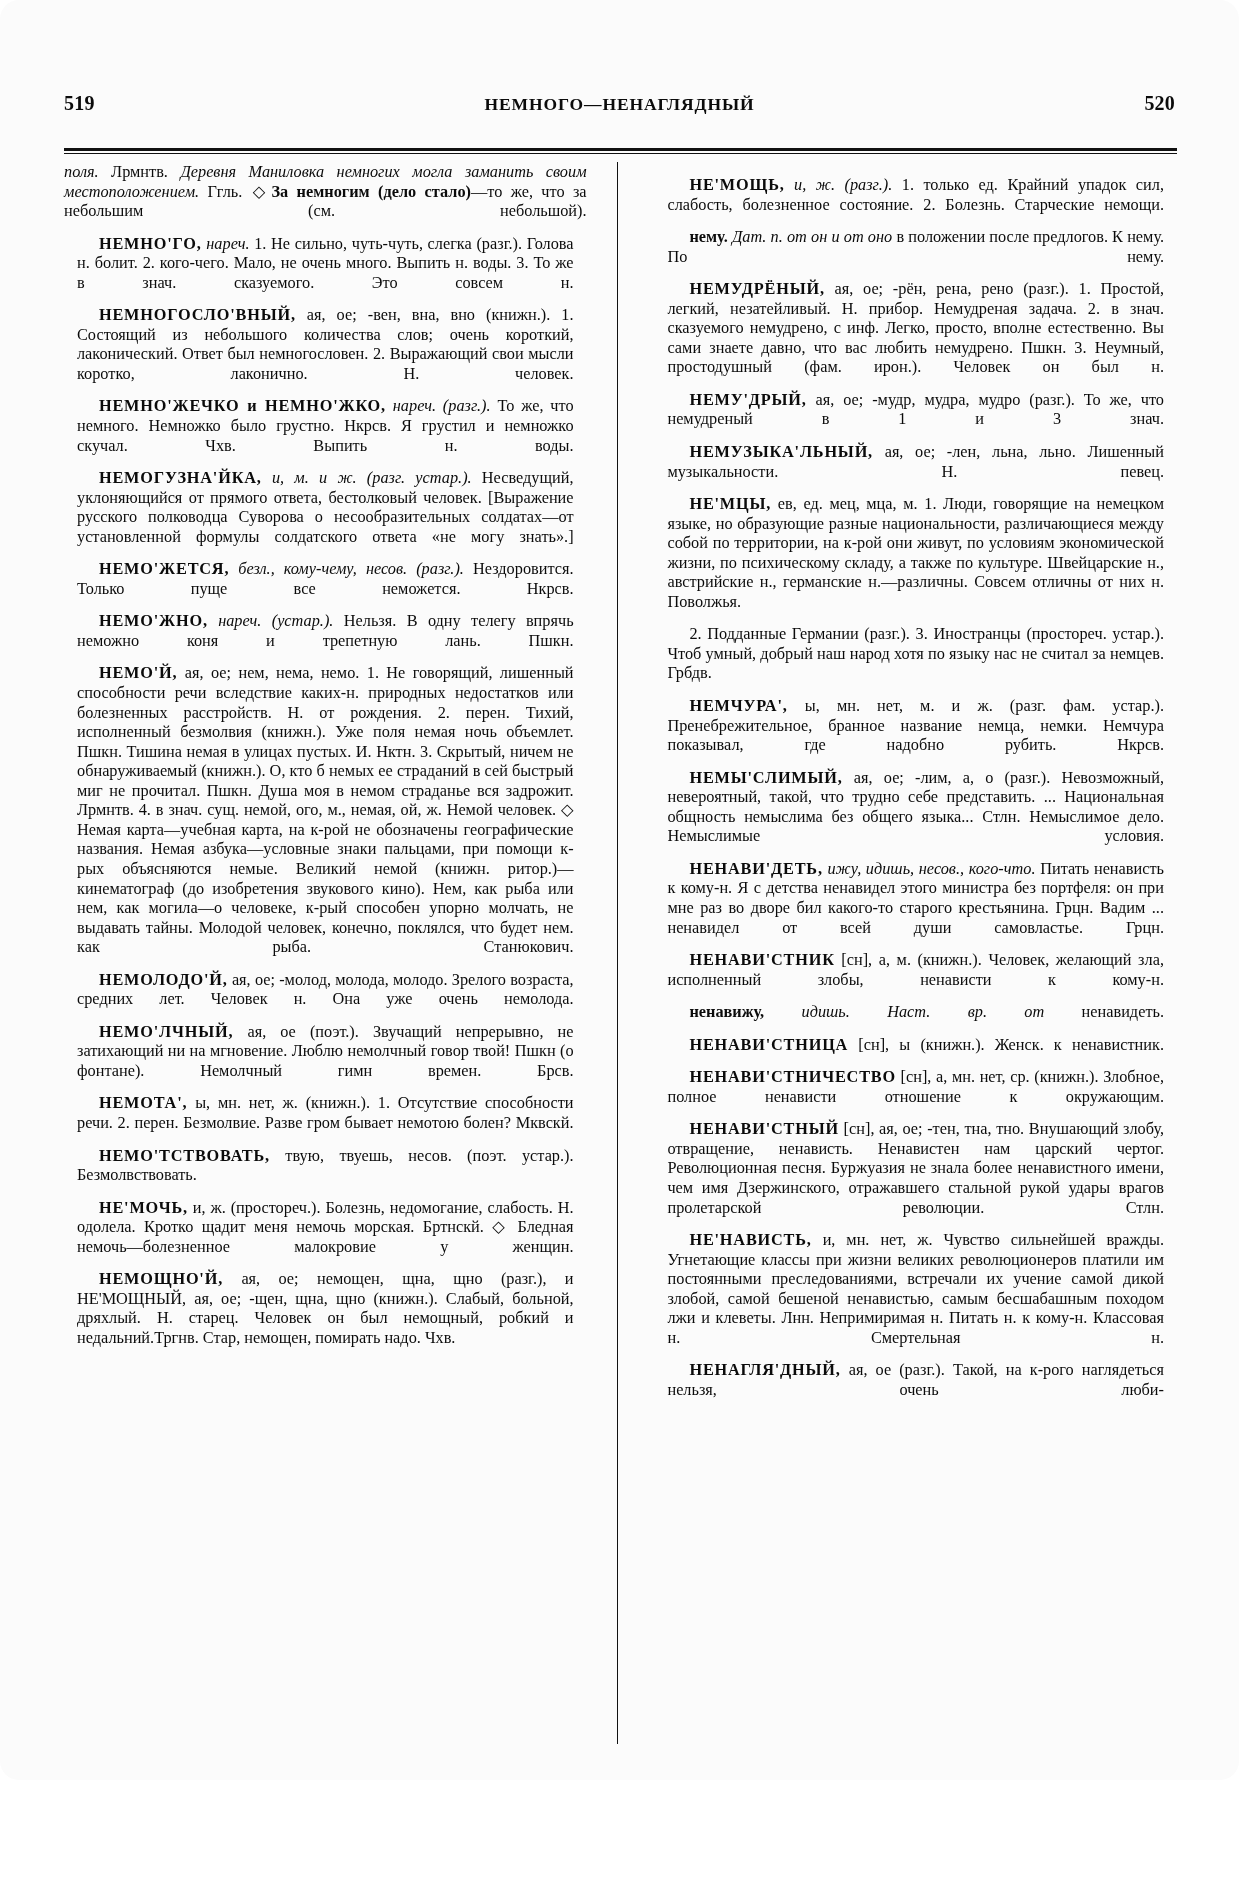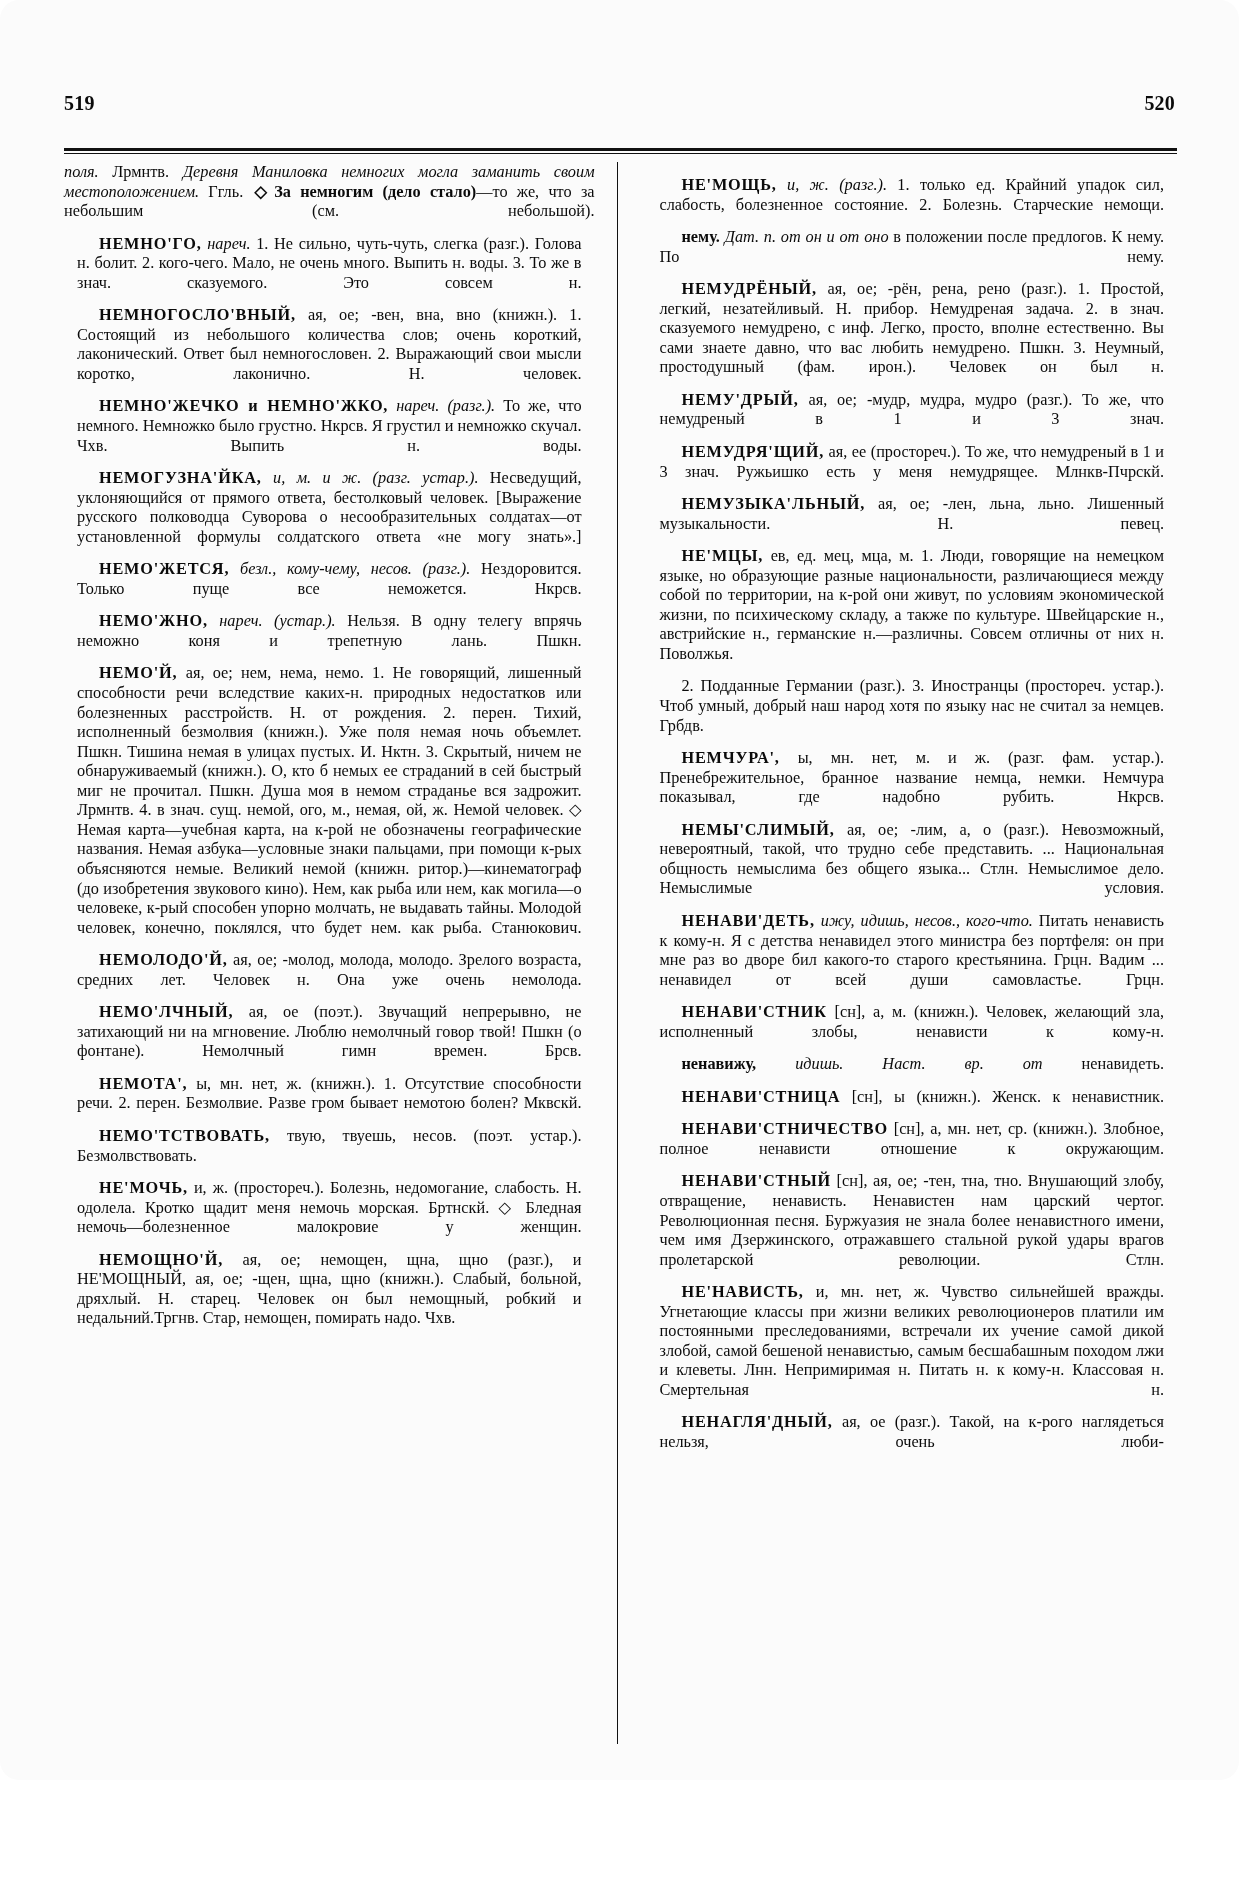--- a/index.html
+++ b/index.html
@@ -69,22 +69,21 @@
     margin-top: 2px;
   }
   
   .columns {
     position: absolute;
     left: 64px;
     right: 62px;
     top: 162px;
     bottom: 36px;
     display: flex;
-    gap: 4px;
-    font-family: Liberation Serif, serif;
+    gap: 12px;
   }
   .col {
     width: 548px;
     font-size: 16.3px;
     line-height: 19.55px;
     text-align: justify;
     text-justify: inter-word;
     hyphens: manual;
   }
   .col.left  { padding-right: 13px; }
@@ -118,20 +117,21 @@
   p.entry, p.cont { text-align-last: left; }
   p.full { text-align-last: justify; }
 </style>
 </head>
 <body>
 
 <div class="page">
 
   <div class="runhead">
     <span class="folio">519</span>
+    <span class="hw">НЕМНОГО—НЕНАГЛЯДНЫЙ</span>
     <span class="folio">520</span>
   </div>
 
   <div class="rule-wrap">
     <div class="rule-thick"></div>
     <div class="rule-thin"></div>
   </div>
 
   <div class="columns">
 
@@ -172,21 +172,20 @@
     <div class="col right">
 
       <p class="entry full"><span class="hw-main">НЕ'МОЩЬ,</span> <i>и, ж. (разг.).</i> <span>1. только ед. Крайний упадок сил, слабость, болезненное состояние. 2. Болезнь. Старческие немощи.</span></p>
 
       <p class="entry full"><b>нему.</b> <i>Дат. п. от он и от оно</i> <span>в положении после предлогов. К нему. По нему.</span></p>
 
       <p class="entry full"><span class="hw-main">НЕМУДРЁНЫЙ,</span> <span>ая, ое; -рён, рена, рено (разг.).</span> <span>1. Простой, легкий, незатейливый. Н. прибор. Немудреная задача. 2. в знач. сказуемого немудрено, с инф. Легко, просто, вполне естественно. Вы сами знаете давно, что вас любить немудрено. Пшкн. 3. Неумный, простодушный (фам. ирон.). Человек он был н.</span></p>
 
       <p class="entry full"><span class="hw-main">НЕМУ'ДРЫЙ,</span> <span>ая, ое; -мудр, мудра, мудро (разг.).</span> <span>То же, что немудреный в 1 и 3 знач.</span></p>
 
-      <p class="entry full"><span class="hw-main">НЕМУДРЯ'ЩИЙ,</span> <span>ая, ее (простореч.).</span> <span>То же, что немудреный в 1 и 3 знач. Ружьишко есть у меня немудрящее. Млнкв-Пчрскй.</span></p>
 
       <p class="entry full"><span class="hw-main">НЕМУЗЫКА'ЛЬНЫЙ,</span> <span>ая, ое; -лен, льна, льно.</span> <span>Лишенный музыкальности. Н. певец.</span></p>
 
       <p class="entry full"><span class="hw-main">НЕ'МЦЫ,</span> <span>ев, ед. мец, мца, м.</span> <span>1. Люди, говорящие на немецком языке, но образующие разные национальности, различающиеся между собой по территории, на к-рой они живут, по условиям экономической жизни, по психическому складу, а также по культуре. Швейцарские н., австрийские н., германские н.—различны. Совсем отличны от них н. Поволжья.</span></p>
 
       <p class="entry full"><span>2. Подданные Германии (разг.). 3. Иностранцы (простореч. устар.). Чтоб умный, добрый наш народ хотя по языку нас не считал за немцев. Грбдв.</span></p>
 
       <p class="entry full"><span class="hw-main">НЕМЧУРА',</span> <span>ы, мн. нет, м. и ж. (разг. фам. устар.).</span> <span>Пренебрежительное, бранное название немца, немки. Немчура показывал, где надобно рубить. Нкрсв.</span></p>
 
       <p class="entry full"><span class="hw-main">НЕМЫ'СЛИМЫЙ,</span> <span>ая, ое; -лим, а, о (разг.).</span> <span>Невозможный, невероятный, такой, что трудно себе представить. ... Национальная общность немыслима без общего языка... Стлн. Немыслимое дело. Немыслимые условия.</span></p>

